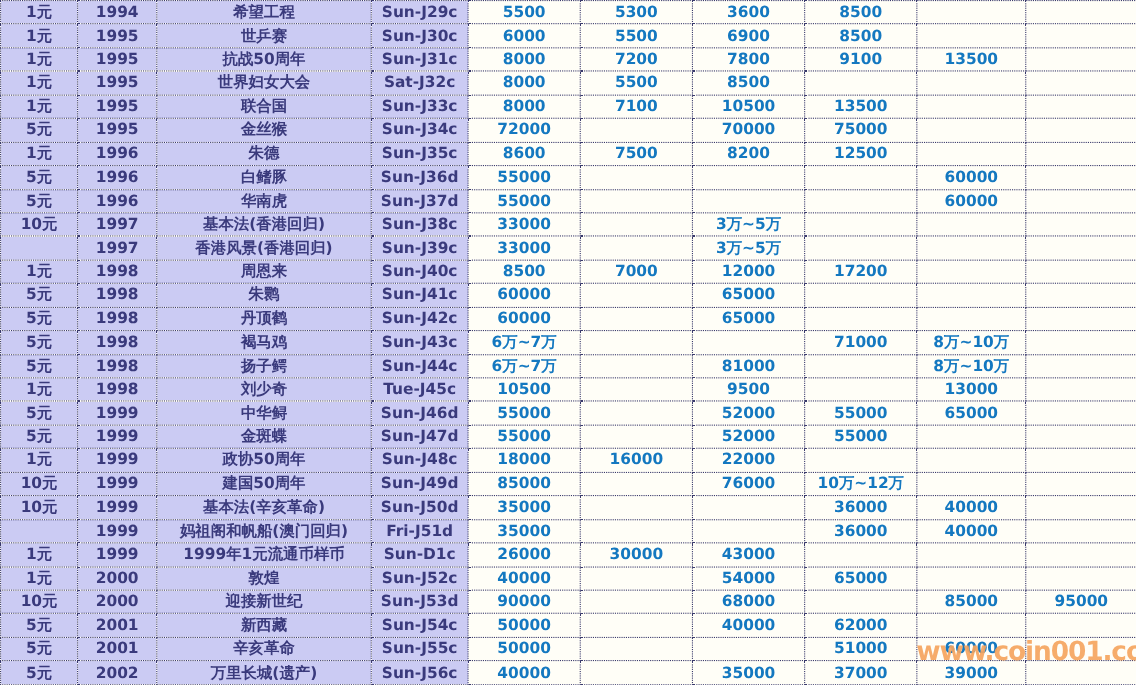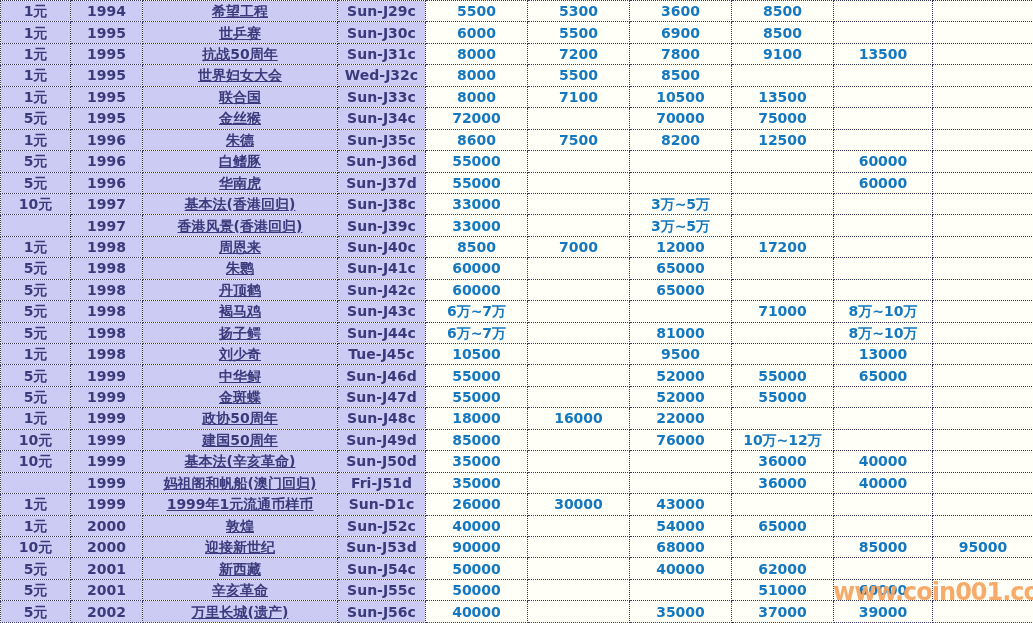--- a/index.html
+++ b/index.html
@@ -27,21 +27,20 @@
     vertical-align:middle;
     text-align:center;
   }
   td.label{
     background:var(--row-bg,#cbcbf3);
     color:var(--label-text,#3a3a7c);
   }
   td.name{
     text-align:left;
     padding-left:6px;
-    text-decoration:underline;
   }
   td.price-cell{
     background:var(--cell-bg,#fffef7);
     color:var(--price-text,#1478c0);
     font-size:14.5px;
   }
   .watermark{
     position:absolute;
     left:833px;top:578px;
     width:200px;
@@ -104,21 +103,21 @@
           <td class="price-cell">7200</td>
           <td class="price-cell">7800</td>
           <td class="price-cell">9100</td>
           <td class="price-cell">13500</td>
           <td class="price-cell"></td>
         </tr>
         <tr>
           <td class="label">1元</td>
           <td class="label">1995</td>
           <td class="label name">世界妇女大会</td>
-          <td class="label">Wed-J32c</td>
+          <td class="label">Sat-J32c</td>
           <td class="price-cell">8000</td>
           <td class="price-cell">5500</td>
           <td class="price-cell">8500</td>
           <td class="price-cell"></td>
           <td class="price-cell"></td>
           <td class="price-cell"></td>
         </tr>
         <tr>
           <td class="label">1元</td>
           <td class="label">1995</td>

